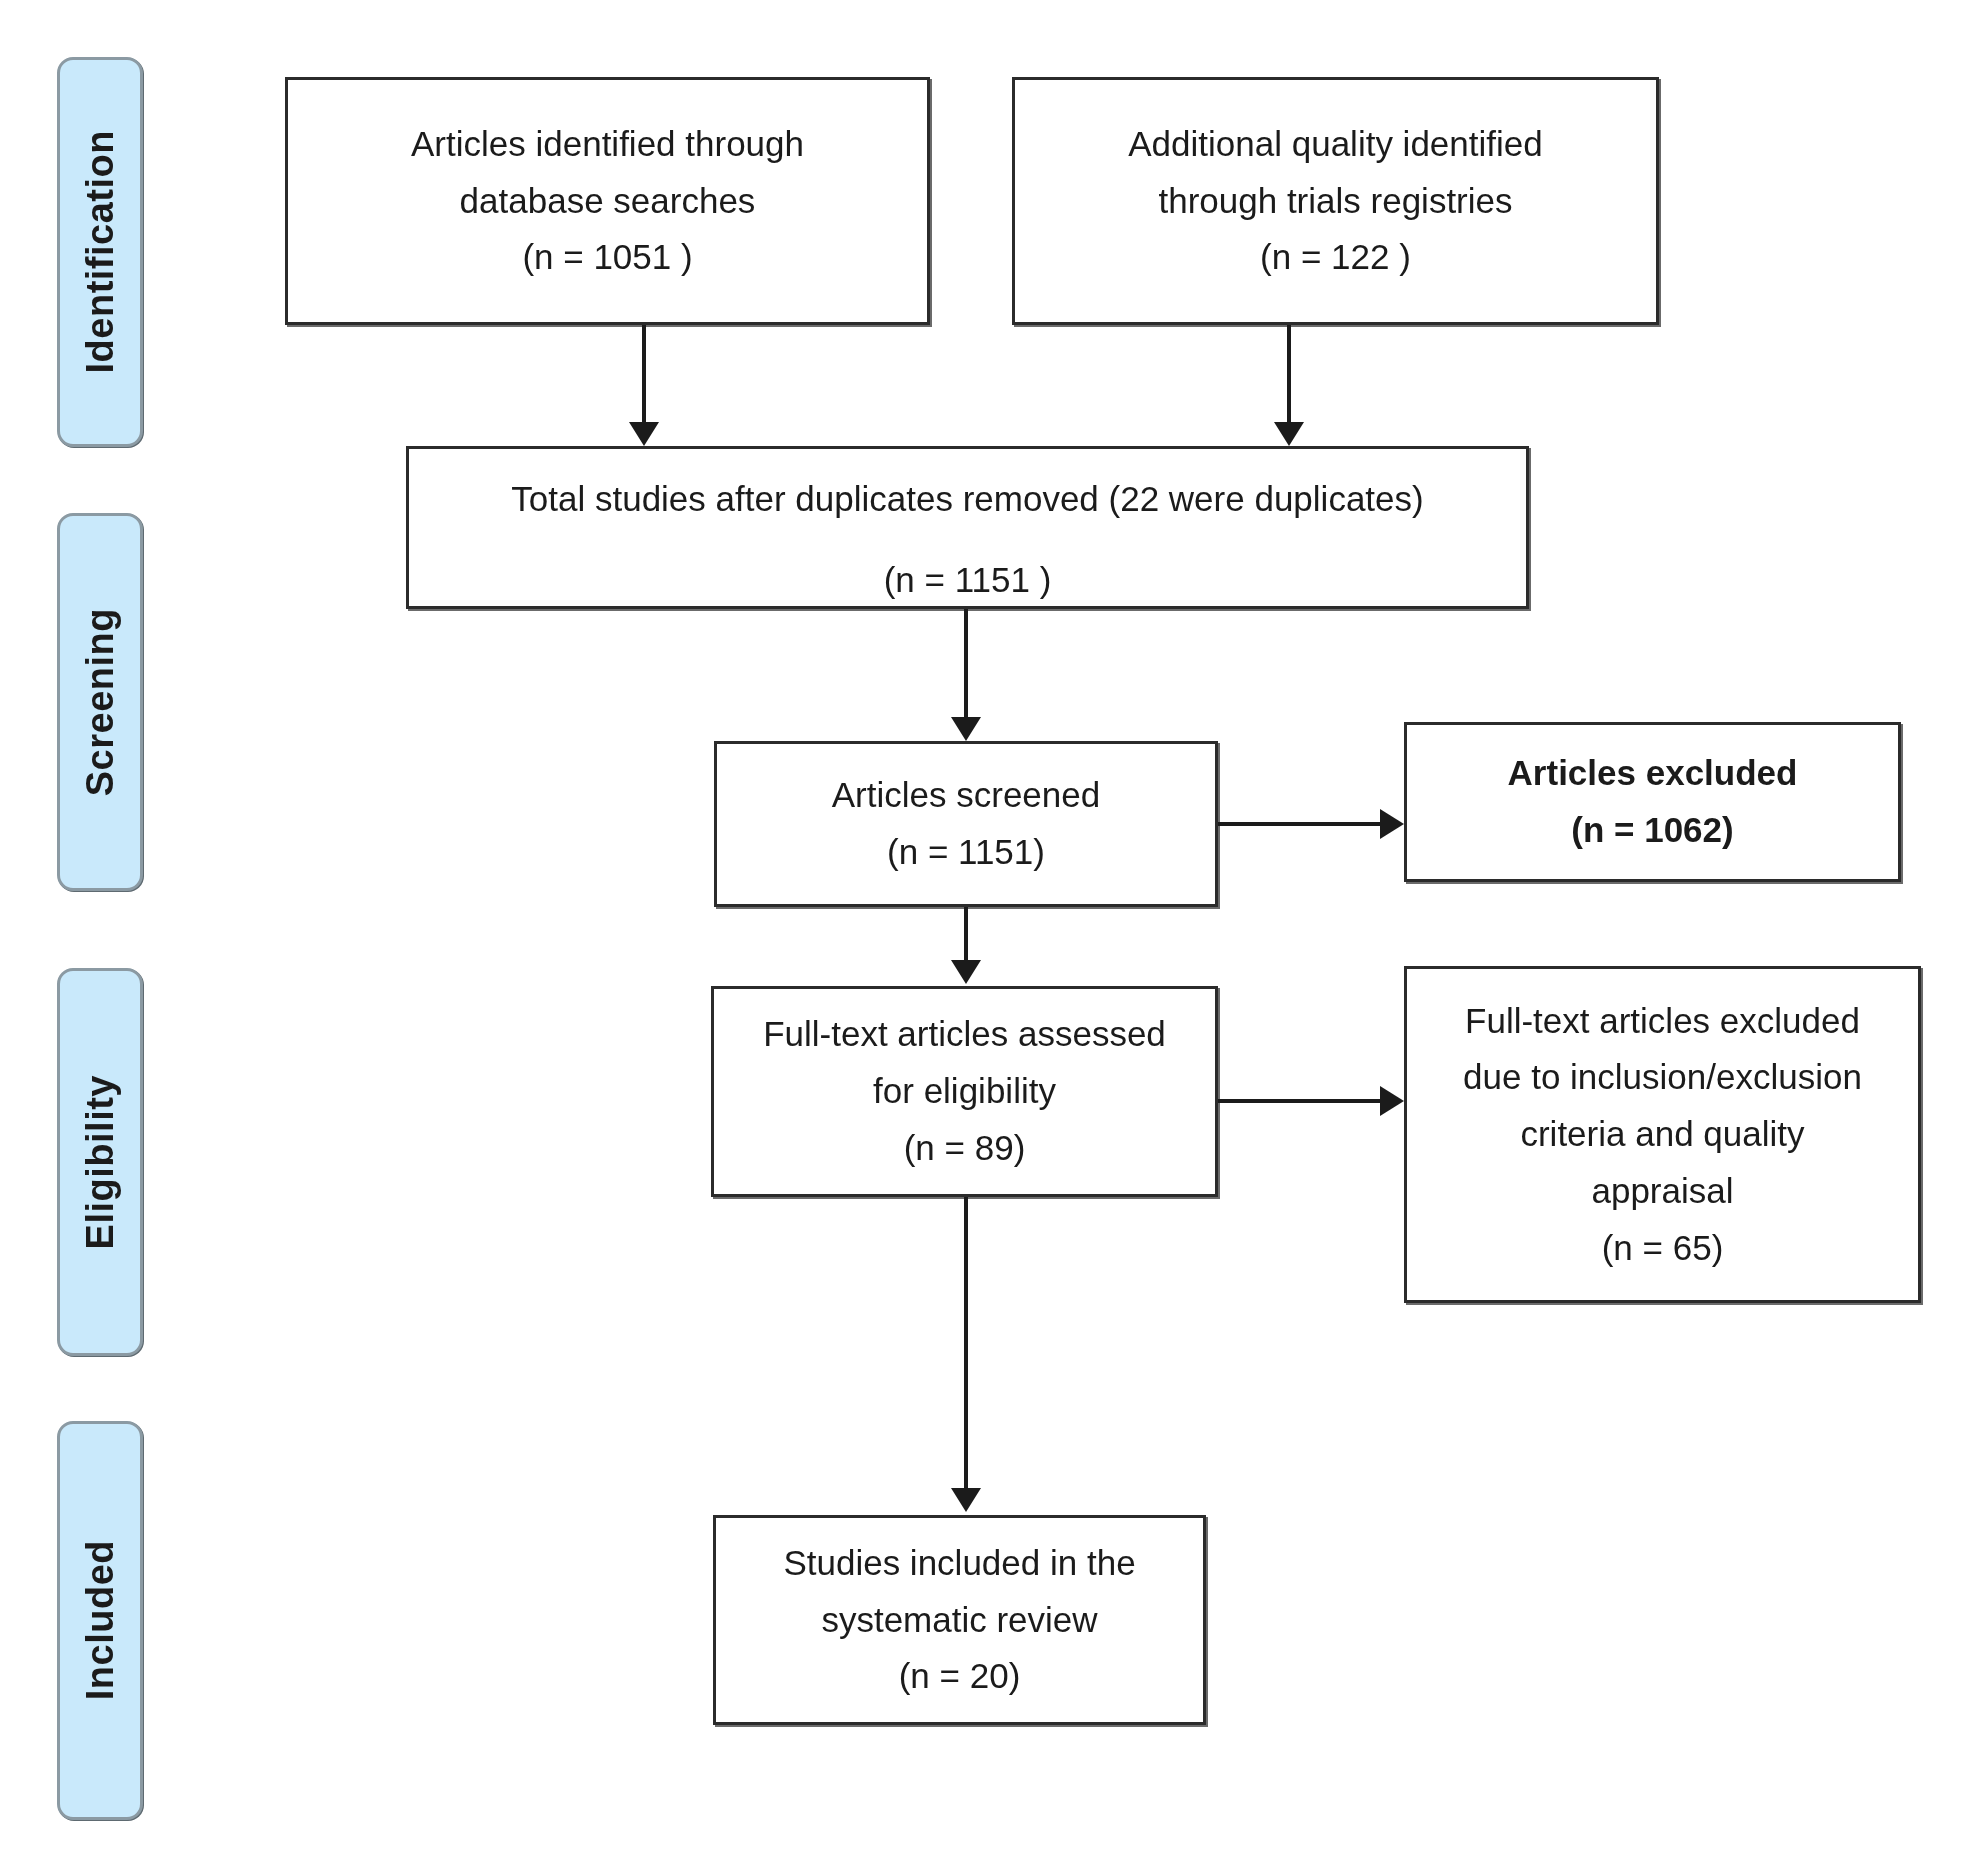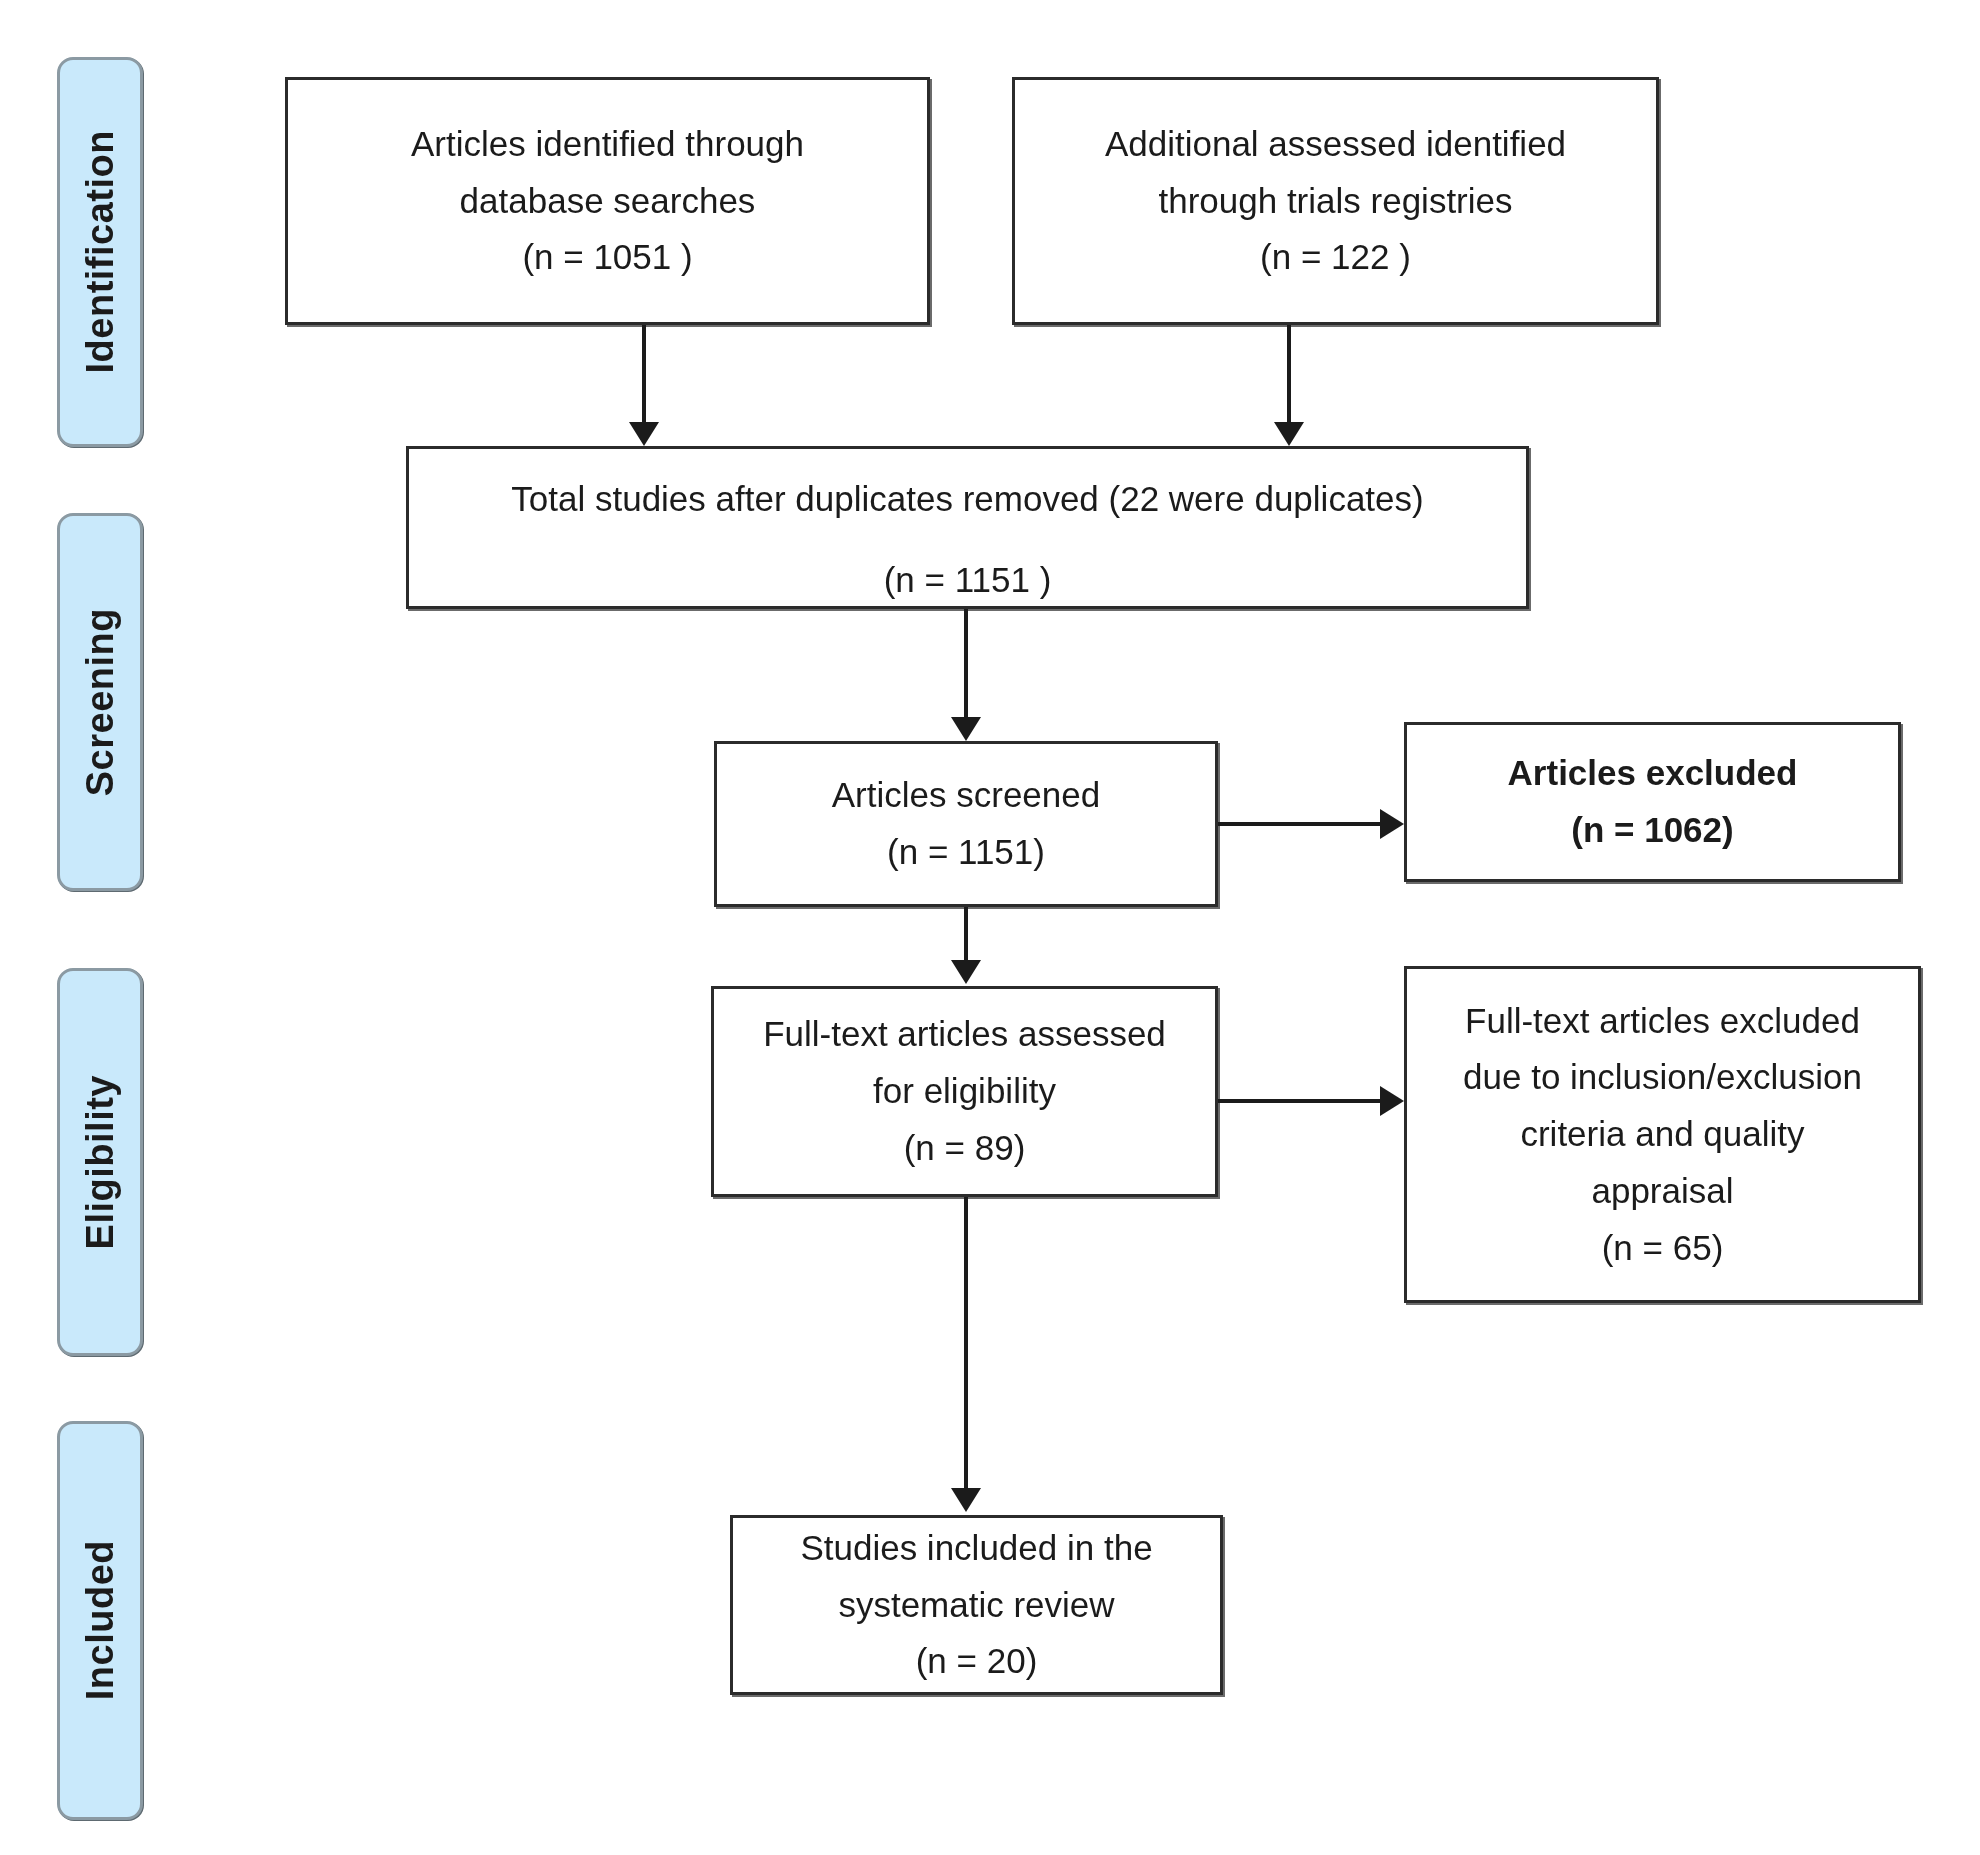--- a/index.html
+++ b/index.html
@@ -113,21 +113,21 @@
     <span class="stage-label">Included</span>
   </div>
 
   <div class="box" style="left:285px; top:77px; width:645px; height:248px;">
     <span class="line">Articles identified through</span>
     <span class="line">database searches</span>
     <span class="line">(n = 1051 )</span>
   </div>
 
   <div class="box" style="left:1012px; top:77px; width:647px; height:248px;">
-    <span class="line">Additional assessed identified</span>
+    <span class="line">Additional quality identified</span>
     <span class="line">through trials registries</span>
     <span class="line">(n = 122 )</span>
   </div>
 
   <div class="vline" style="left:642px; top:325px; height:99px;"></div>
   <div class="arrow-down" style="left:629px; top:422px;"></div>
 
   <div class="vline" style="left:1287px; top:325px; height:99px;"></div>
   <div class="arrow-down" style="left:1274px; top:422px;"></div>
 
@@ -168,20 +168,20 @@
     <span class="line">appraisal</span>
     <span class="line">(n = 65)</span>
   </div>
 
   <div class="hline" style="left:1218px; top:1099px; width:164px;"></div>
   <div class="arrow-right" style="left:1380px; top:1086px;"></div>
 
   <div class="vline" style="left:964px; top:1197px; height:293px;"></div>
   <div class="arrow-down" style="left:951px; top:1488px;"></div>
 
-  <div class="box" style="left:713px; top:1515px; width:493px; height:180px;margin-left:17px;">
+  <div class="box" style="left:713px; top:1515px; width:493px; height:210px;">
     <span class="line">Studies included in the</span>
     <span class="line">systematic review</span>
     <span class="line">(n = 20)</span>
   </div>
 
 </div>
 
 
 </body></html>

